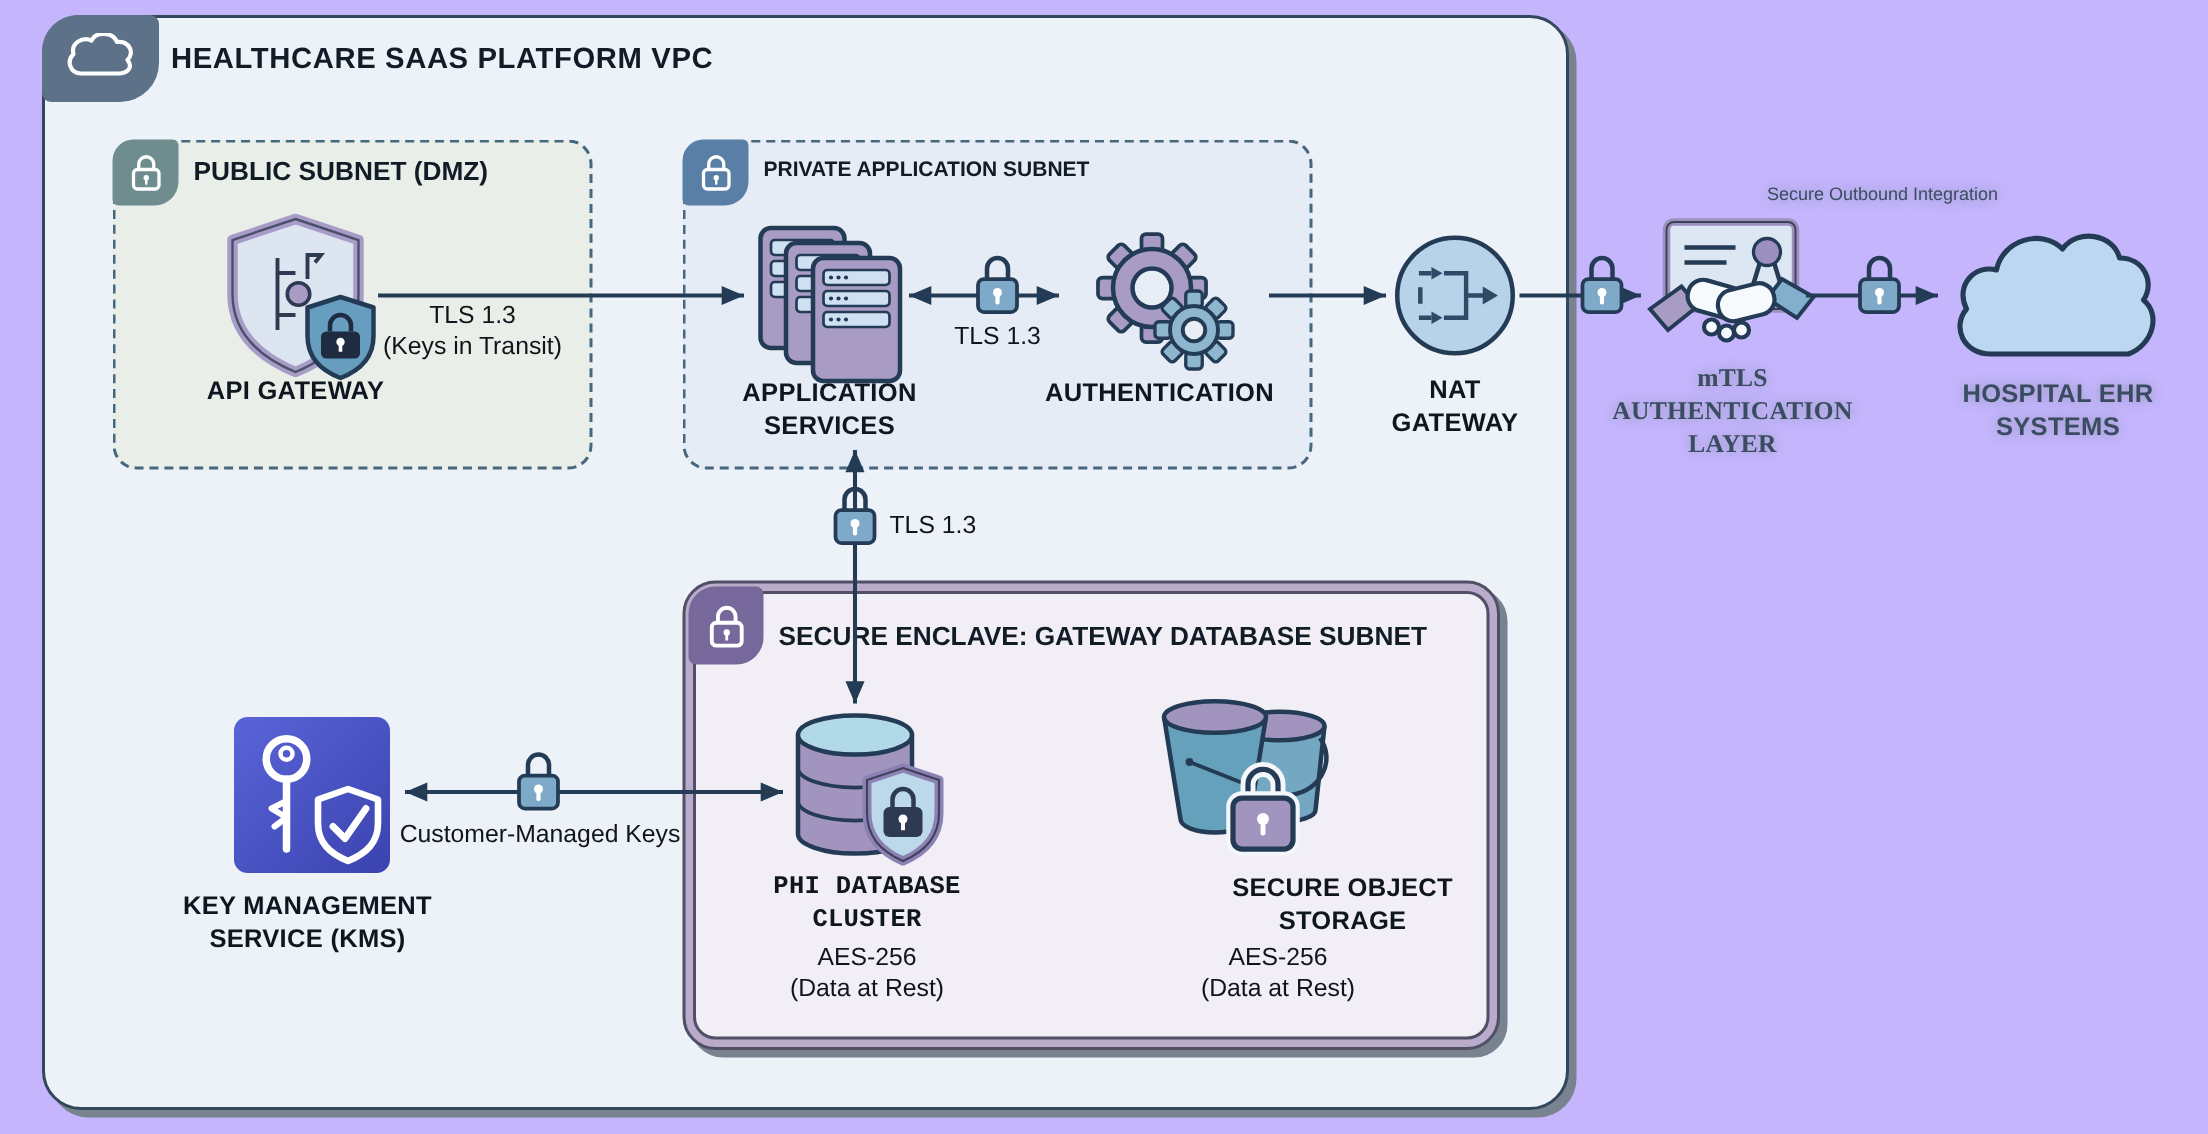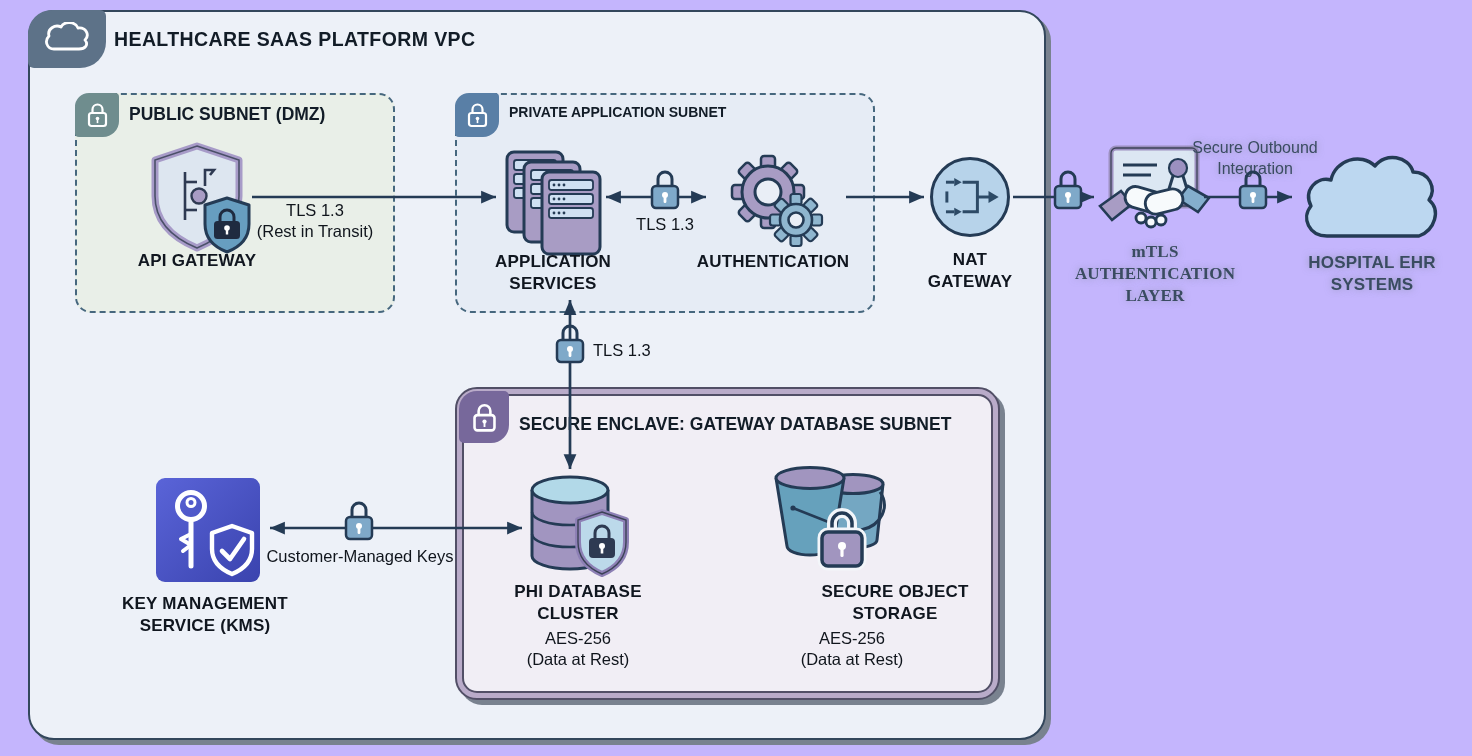--- a/index.html
+++ b/index.html
@@ -199,21 +199,21 @@
       <g transform="translate(52,40)">
         <path d="M28,2 L52,10 V32 C52,48 42,58 28,64 C14,58 4,48 4,32 V10 Z" fill="#bcd9ea" stroke="#8d80b5" stroke-width="6" stroke-linejoin="round"></path>
         <path d="M28,2 L52,10 V32 C52,48 42,58 28,64 C14,58 4,48 4,32 V10 Z" fill="none" stroke="#3c4257" stroke-width="1.4"></path>
         <path d="M21,28 v-5 a7,7 0 0 1 14,0 v5" fill="none" stroke="#2e3a52" stroke-width="3"></path>
         <rect x="15" y="28" width="26" height="20" rx="4" fill="#2e3a52"></rect>
         <circle cx="28" cy="36" r="3" fill="#fff"></circle>
           <rect x="26.7" y="37.5" width="2.6" height="6" fill="#fff"></rect>
       </g>
     </svg>
   </div>
-  <div class="lbl" style="left:488px;top:581px;width:180px;">PHI DATABASE CLUSTER</div>
+  <div class="lbl" style="left:488px;top:581px;width:180px;font-family:Liberation Mono, monospace;">PHI DATABASE CLUSTER</div>
   <div class="ann" style="left:488px;top:628px;width:180px;">
     <div>AES-256</div>
     <div>(Data at Rest)</div>
   </div>
 
   <div class="abs" style="left:768px;top:464px;">
     <svg width="124" height="114" viewBox="0 0 124 114">
       <path d="M56,20 L63,76 a23,8 0 0 0 46,0 L115,20" fill="#74a7c2" stroke="#243b55" stroke-width="3"></path>
       <ellipse cx="85" cy="20" rx="30" ry="9.5" fill="#a195bf" stroke="#243b55" stroke-width="3"></ellipse>
       <path d="M112,28 c10,14 2,34 -19,38" fill="none" stroke="#243b55" stroke-width="3"></path>
@@ -280,21 +280,21 @@
     </svg>
   </div>
   <div class="lbl ext" style="left:1073px;top:241px;width:164px;font-family:Liberation Serif, serif;">mTLS AUTHENTICATION LAYER</div>
 
   <div class="abs" style="left:1297px;top:144px;">
     <svg width="145" height="104" viewBox="0 0 145 104">
       <path d="M30,92 C12,92 4,74 14,62 C6,46 20,32 34,36 C38,16 64,8 78,22 C88,8 112,12 116,28 C132,28 140,44 132,56 C144,66 138,86 122,92 Z" fill="#bcd7f0" stroke="#243b55" stroke-width="3.4" stroke-linejoin="round"></path>
     </svg>
   </div>
   <div class="lbl ext" style="left:1307px;top:252px;width:130px;">HOSPITAL EHR SYSTEMS</div>
-  <div class="ann ext" style="left:1175px;top:138px;width:160px;font-size:16px;">Secure Outbound Integration</div>
+  <div class="ann ext" style="left:1175px;top:122px;width:160px;font-size:12px;">Secure Outbound Integration</div>
 
   <svg class="abs" style="left:0;top:0;pointer-events:none;" width="1472" height="756" viewBox="0 0 1472 756">
     <defs>
       <marker id="ah" viewBox="0 0 16 14" refX="15" refY="7" markerWidth="17" markerHeight="15" markerUnits="userSpaceOnUse" orient="auto-start-reverse">
         <path d="M1,1 L15,7 L1,13 Z" fill="#243b55"></path>
       </marker>
     </defs>
     <g stroke="#243b55" stroke-width="2.7">
       <line x1="252" y1="197" x2="496" y2="197" marker-end="url(#ah)"></line>
       <line x1="606" y1="197" x2="706" y2="197" marker-start="url(#ah)" marker-end="url(#ah)"></line>
@@ -342,19 +342,19 @@
     <svg width="34" height="44" viewBox="0 0 34 44">
       <path d="M10,20 V13 a7,7 0 0 1 14,0 V20" fill="none" stroke="#243b55" stroke-width="3"></path>
       <rect x="4" y="20" width="26" height="22" rx="4" fill="#7fa9c9" stroke="#243b55" stroke-width="2.5"></rect>
       <circle cx="17" cy="29" r="3" fill="#fff"></circle>
         <rect x="15.6" y="30.5" width="2.8" height="6.5" rx="1.2" fill="#fff"></rect>
     </svg>
   </div>
 
   <div class="ann" style="left:230px;top:200px;width:170px;">
     <div>TLS 1.3</div>
-    <div>(Rest in Transit)</div>
+    <div>(Keys in Transit)</div>
   </div>
   <div class="ann" style="left:615px;top:214px;width:100px;">TLS 1.3</div>
   <div class="ann" style="left:593px;top:340px;width:90px;text-align:left;">TLS 1.3</div>
   <div class="ann" style="left:265px;top:546px;width:190px;">Customer-Managed Keys</div>
 
 </div>
 
 </body></html>

